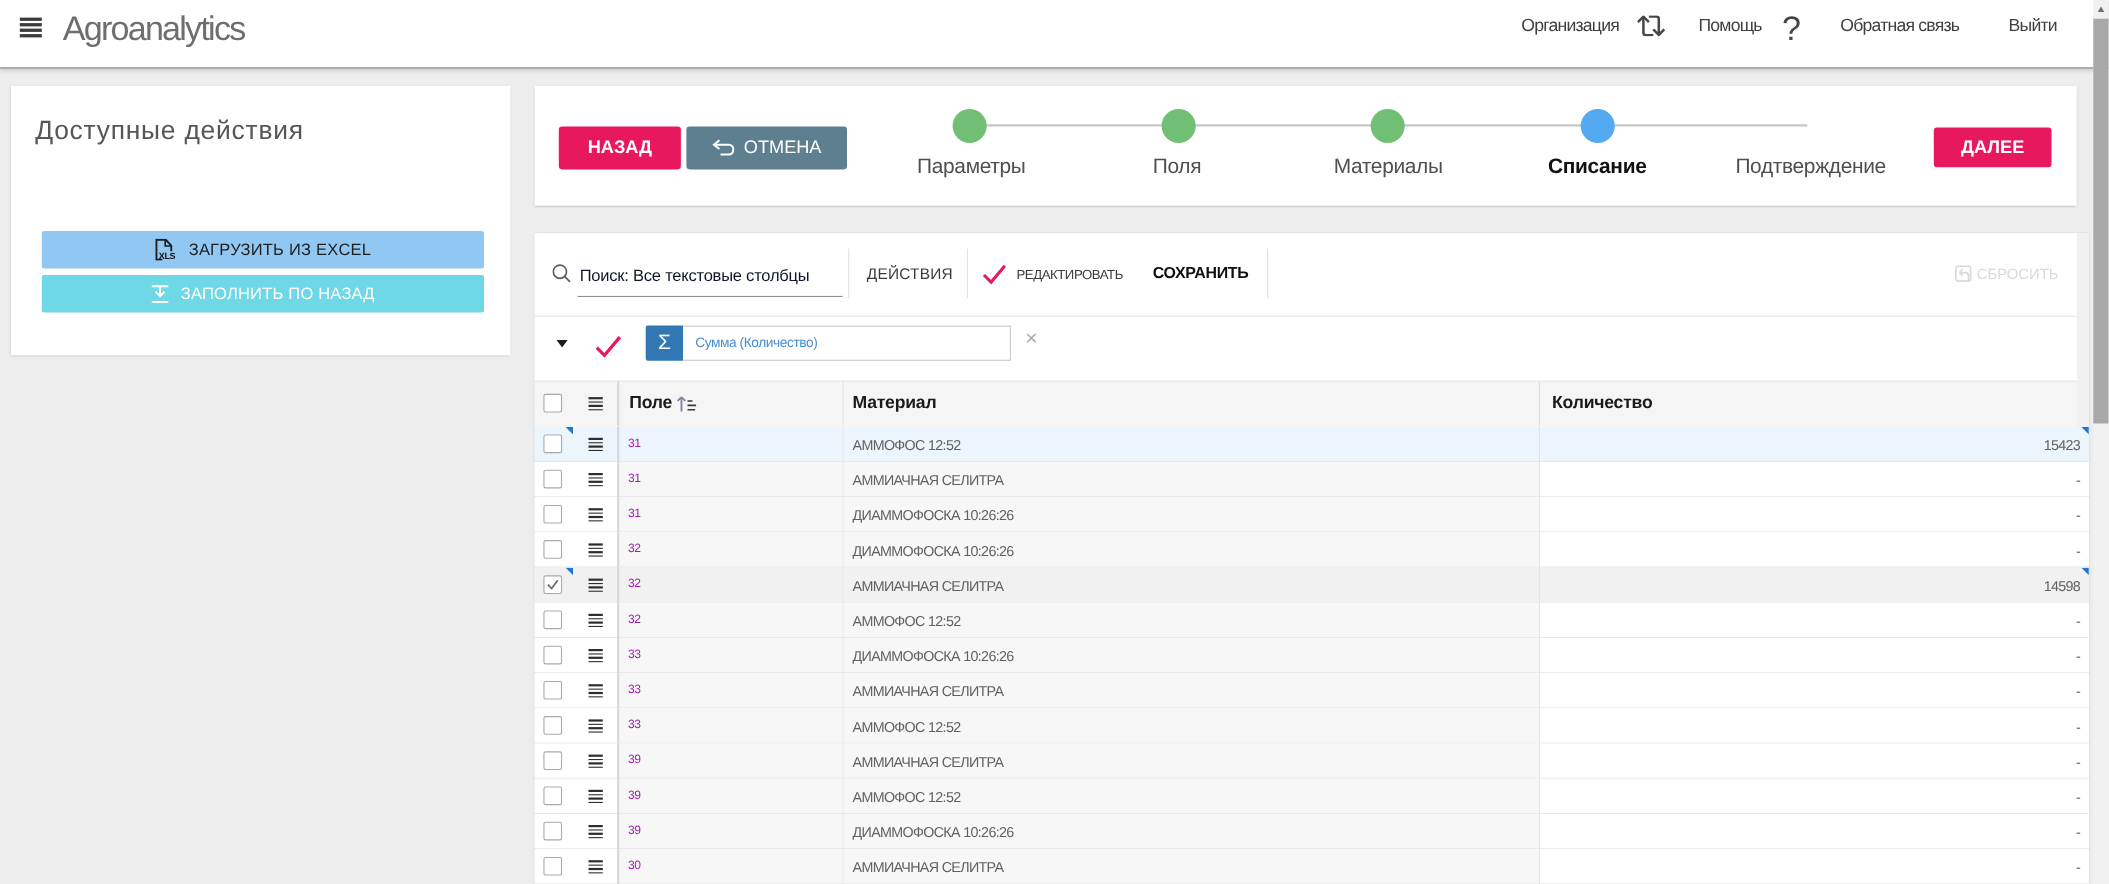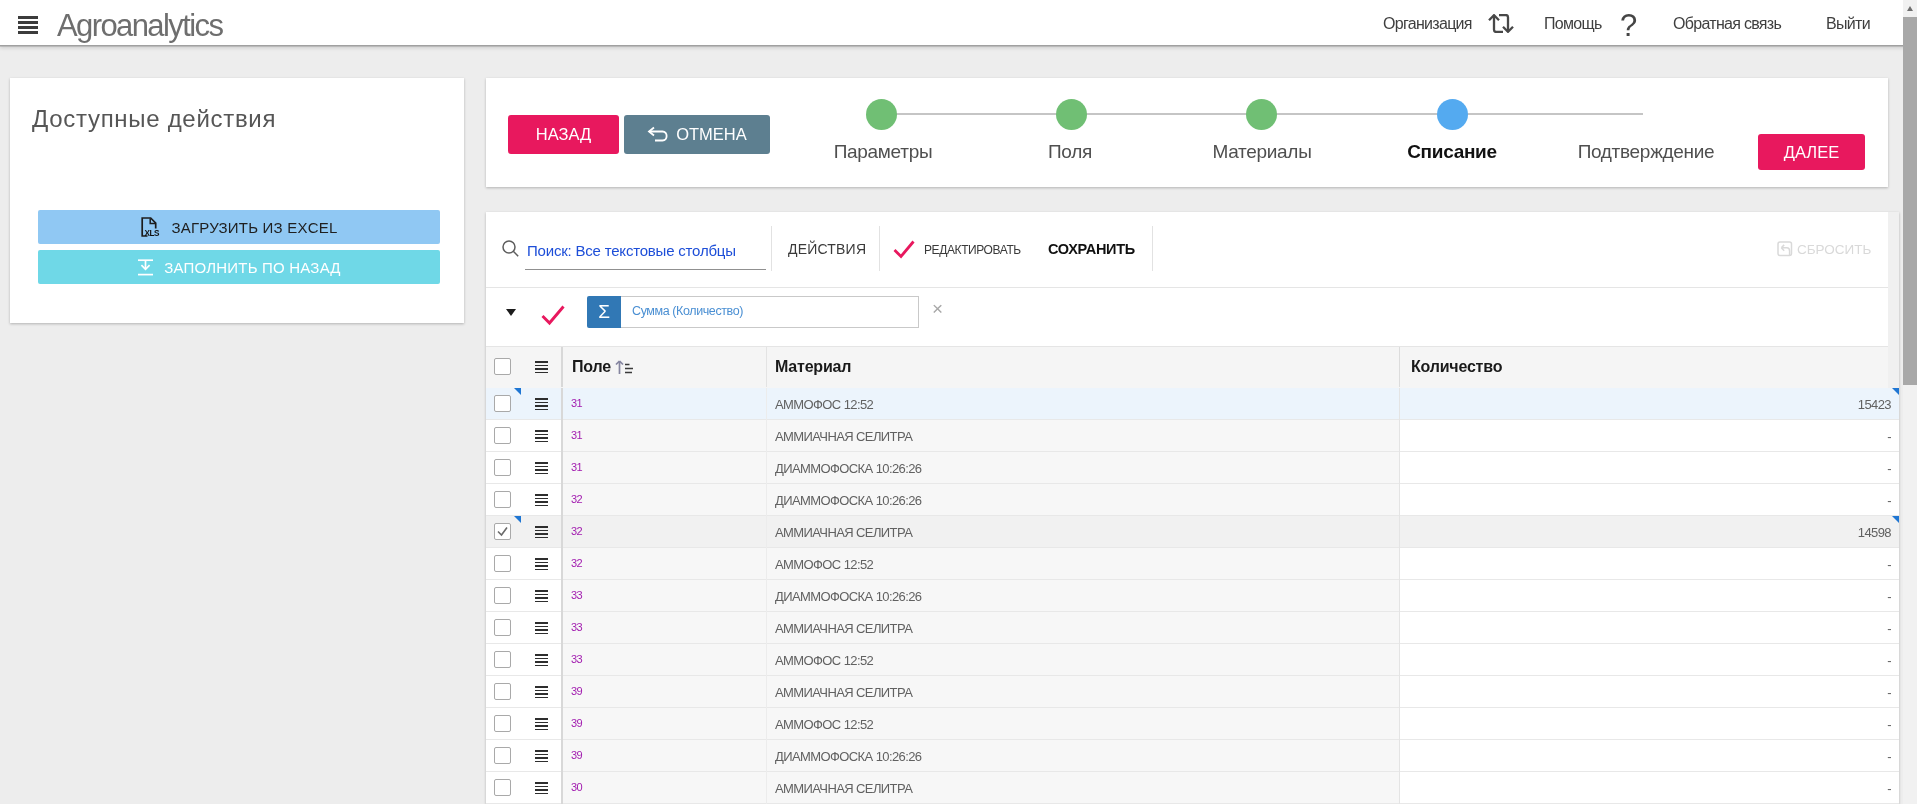--- a/index.html
+++ b/index.html
@@ -1,21 +1,21 @@
 <!DOCTYPE html>
 <html><head>
 <meta charset="utf-8">
 <style>
   * { margin:0; padding:0; box-sizing:border-box; }
   html,body { width:1917px; height:804px; overflow:hidden; }
   body { font-family:"Liberation Sans", sans-serif; background:#ededed; position:relative; }
   .abs { position:absolute; }
 
   
-  #topbar { position:absolute; left:0; top:0; width:1917px; height:45px; background:#fff;
+  #topbar { position:absolute; left:0; top:0; width:1917px; height:61px; background:#fff;
     box-shadow:0 1.5px 0 #a0a0a0, 0 3.5px 3.5px rgba(0,0,0,0.13); z-index:5; }
   #burger { position:absolute; left:18px; top:16px; width:20px; height:18px; }
   #burger div { height:2.5px; background:#3c3c3c; margin-bottom:2.6px; }
   #title { position:absolute; left:57px; top:8px; font-size:31px; letter-spacing:-1.6px; color:#6e6e6e; font-weight:400; }
   .topitem { position:absolute; top:15px; font-size:16px; letter-spacing:-0.7px; color:#3f3f3f; }
 
   
   #sbar { position:absolute; right:0; top:0; width:14px; height:804px; background:#f1f1f1; z-index:9; }
   #sbar .thumb { position:absolute; left:0; top:17px; width:14px; height:368px; background:#a8a8a8; }
   #sbar .arrow { position:absolute; left:3.5px; top:6px; width:0; height:0;
@@ -27,21 +27,21 @@
   
   #leftcard { left:10px; top:78px; width:454px; height:245px; }
   #leftcard h2 { position:absolute; left:22px; top:27px; font-size:24px; font-weight:400; color:#565656; letter-spacing:0.7px; }
   .abtn { position:absolute; left:28px; width:402px; height:34px; border-radius:2px;
      display:flex; align-items:center; justify-content:center; font-size:15px; letter-spacing:0.2px; }
   .abtn svg { margin-right:10px; }
 
   
   #stepcard { left:486px; top:78px; width:1402px; height:109px; }
   .pinkbtn { position:absolute; background:#e8185e; color:#fff; border-radius:3px;
-      display:flex; align-items:center; justify-content:center; font-size:16.5px; font-weight:400; }
+      display:flex; align-items:center; justify-content:center; font-size:16.5px; font-weight:700; }
   #btn-otmena { position:absolute; left:138px; top:37px; width:146px; height:39px; background:#5d7f90; color:#fff;
       border-radius:3px; display:flex; align-items:center; justify-content:center; font-size:16.5px; }
   .stepline { position:absolute; left:395px; top:34.5px; width:762px; height:2.5px; background:#c5c5c5; }
   .dot { position:absolute; top:20.5px; width:31px; height:31px; border-radius:50%; }
   .steplabel { position:absolute; top:63px; width:200px; text-align:center; font-size:19px; letter-spacing:-0.3px; color:#4f4f4f; }
 
   
   #gridcard { left:486px; top:212px; width:1413px; height:592px; box-shadow:0 1px 2.5px rgba(0,0,0,0.25); position:absolute; background:#fff; }
   #toolbar { position:absolute; left:0; top:0; width:1402px; height:75px; background:#fff; }
   #toolbar .sep { position:absolute; top:14px; width:1px; height:45px; background:#e2e2e2; }
@@ -126,30 +126,30 @@
   <div class="stepline"></div>
   <div class="dot" style="left:379.5px; background:#70bf74;"></div>
   <div class="dot" style="left:569.5px; background:#70bf74;"></div>
   <div class="dot" style="left:759.5px; background:#70bf74;"></div>
   <div class="dot" style="left:950.5px; background:#54aaf0;"></div>
   <div class="steplabel" style="left:297px;">Параметры</div>
   <div class="steplabel" style="left:484px;">Поля</div>
   <div class="steplabel" style="left:676px;">Материалы</div>
   <div class="steplabel" style="left:866px; color:#111; font-weight:bold;">Списание</div>
   <div class="steplabel" style="left:1060px;">Подтверждение</div>
-  <div class="pinkbtn" style="left:1272px;top:56px;width:107px;height:36px;">ДАЛЕЕ</div>
+  <div class="pinkbtn" style="left:1272px;top:38px;width:107px;height:36px;">ДАЛЕЕ</div>
 </div>
 
 <div id="gridcard">
   <div id="toolbar">
     <svg class="abs" style="left:16px;top:27.5px" width="17" height="17" viewBox="0 0 17 17" fill="none" stroke="#5d5d5d" stroke-width="1.5">
       <circle cx="7" cy="7" r="6"></circle>
         <path d="M11.3 11.3 L16.2 16.2"></path>
     </svg>
-    <div class="abs" style="left:41px;top:30px;font-size:15px;letter-spacing:-0.2px;color:#1d4ed8;">Поиск: Все текстовые столбцы</div>
+    <div class="abs" style="left:41px;top:30px;font-size:15px;letter-spacing:-0.2px;color:#0f172a;">Поиск: Все текстовые столбцы</div>
     <div class="abs" style="left:39px;top:57px;width:241px;height:1.2px;background:#909090;"></div>
     <div class="sep" style="left:285px;"></div>
     <div class="abs" style="left:302px;top:29px;font-size:14px;color:#3a3a3a;letter-spacing:0.2px;">ДЕЙСТВИЯ</div>
     <div class="sep" style="left:393px;"></div>
     <svg class="abs" style="left:407px;top:28px" width="22" height="19" viewBox="0 0 22 19" fill="none" stroke="#e8185e" stroke-width="2.8">
       <path d="M1.5 10 L8 16.5 L20.5 1.5"></path>
     </svg>
     <div class="abs" style="left:438px;top:31px;font-size:12px;color:#3a3a3a;letter-spacing:-0.4px;">РЕДАКТИРОВАТЬ</div>
     <div class="abs" style="left:562px;top:29px;font-size:14.5px;color:#101010;font-weight:bold;letter-spacing:-0.3px;">СОХРАНИТЬ</div>
     <div class="sep" style="left:666px;"></div>

